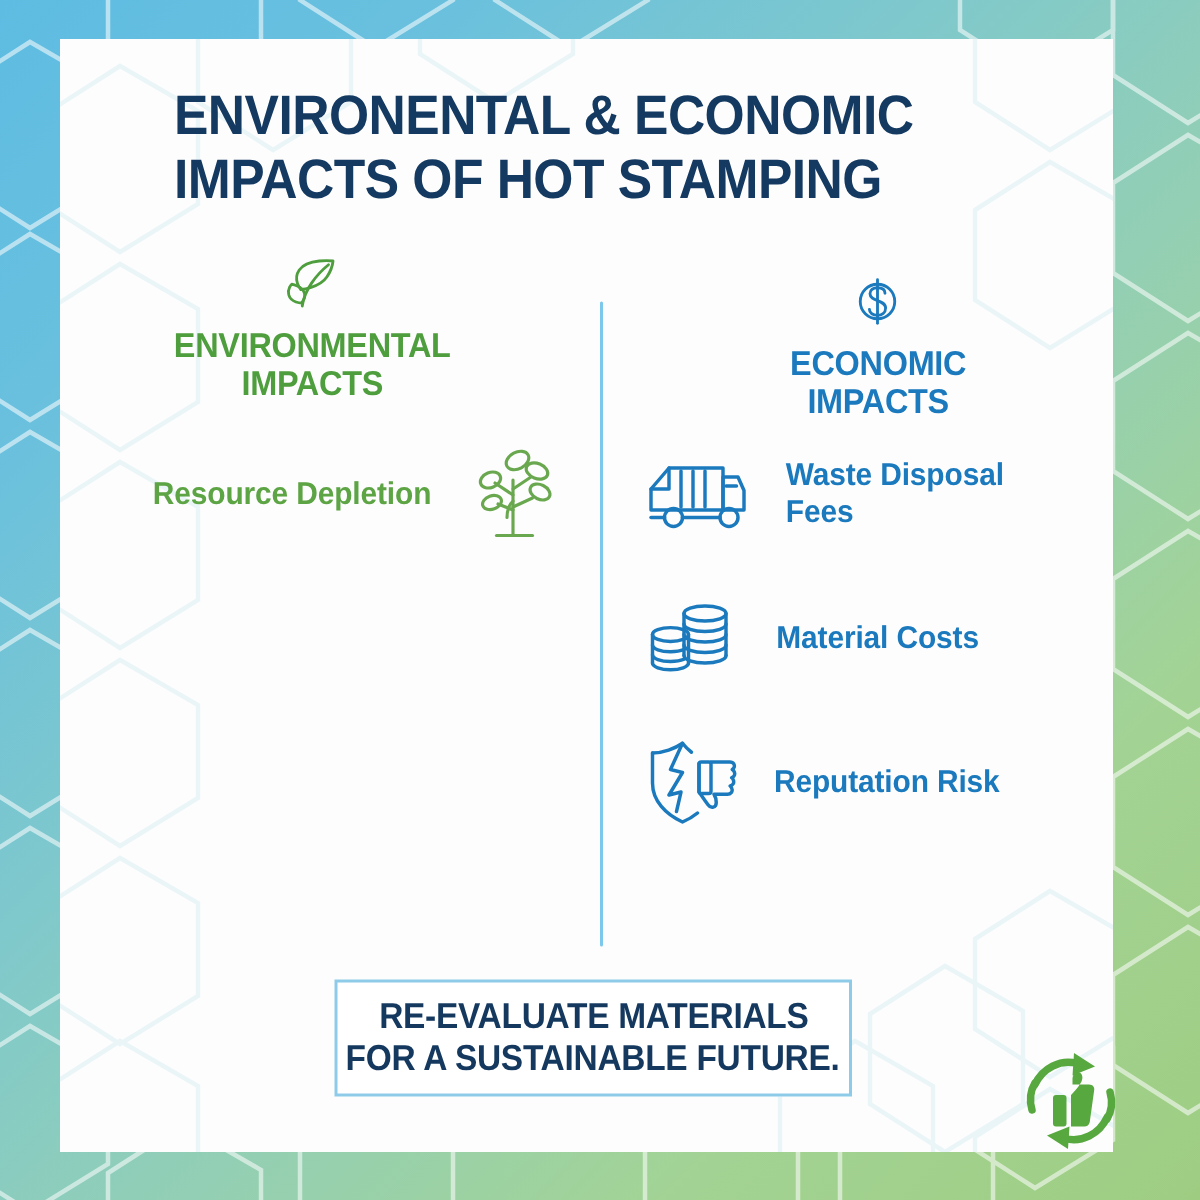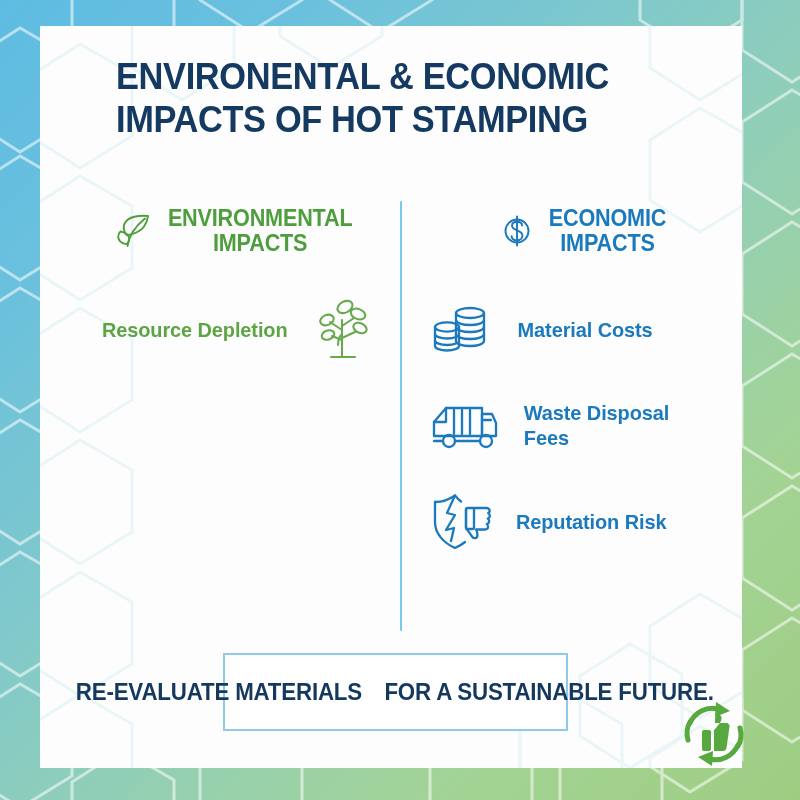--- a/index.html
+++ b/index.html
@@ -81,20 +81,21 @@
   }
   #col-env { left: 18px; }
   #col-eco { left: 368px; }
 
   .col-head {
     display: flex;
     align-items: center;
     justify-content: center;
     gap: 11px;
     height: 74px;
+    flex-direction: column;
   }
   .col-head-text {
     font-size: 23px;
     font-weight: bold;
     line-height: 1.08;
     text-align: center;
     letter-spacing: -0.2px;
     transform: scaleX(0.94);
   }
   #col-env .col-head-text { color: #4e9e3e; }
@@ -142,21 +143,21 @@
   
   #cta {
     position: absolute;
     left: 183px;
     top: 627px;
     width: 345px;
     height: 78px;
     border: 2px solid #8ecbe8;
     box-sizing: border-box;
     display: flex;
-    flex-direction: row;
+    flex-direction: column;
     align-items: center;
     justify-content: center;
     background: #ffffff;
   }
   #cta .line {
     display: block;
     color: #14385e;
     font-size: 24px;
     font-weight: bold;
     line-height: 1.17;
@@ -293,20 +294,42 @@
           </svg>
           <div class="col-head-text">
             <span>ECONOMIC</span><br>
             <span>IMPACTS</span>
           </div>
         </div>
 
         <div class="rows">
 
           <div class="row">
+            <svg class="row-icon" width="70" height="56" viewBox="0 0 70 56">
+              <g fill="none" stroke="#1b79bd" stroke-width="2.3" stroke-linecap="round" stroke-linejoin="round">
+                <path d="M16 10 L52 10 L52 38 L4 38 L4 24 L16 10 Z"></path>
+                <path d="M4 24 L16 24 L16 10"></path>
+                <line x1="24" y1="12" x2="24" y2="36"></line>
+                <line x1="32" y1="12" x2="32" y2="36"></line>
+                <line x1="40" y1="12" x2="40" y2="36"></line>
+                <path d="M52 16 L62 16 L66 25 L66 38 L52 38 Z"></path>
+                <line x1="54" y1="22" x2="61" y2="22"></line>
+                <circle cx="19" cy="43" r="6"></circle>
+                <circle cx="56" cy="43" r="6"></circle>
+                <line x1="25" y1="43" x2="50" y2="43"></line>
+                <line x1="4" y1="43" x2="13" y2="43"></line>
+              </g>
+            </svg>
+            <div class="row-label">
+              <span>Waste Disposal</span><br>
+              <span>Fees</span>
+            </div>
+          </div>
+
+          <div class="row">
             <svg class="row-icon" width="64" height="58" viewBox="0 0 64 58">
               <g fill="none" stroke="#1b79bd" stroke-width="2.3" stroke-linecap="round" stroke-linejoin="round">
                 <ellipse cx="40" cy="12" rx="14" ry="5"></ellipse>
                 <path d="M26 12 L26 40"></path>
                 <path d="M54 12 L54 40"></path>
                 <path d="M26 19 C26 21.8 32.3 24 40 24 C47.7 24 54 21.8 54 19"></path>
                 <path d="M26 26 C26 28.8 32.3 31 40 31 C47.7 31 54 28.8 54 26"></path>
                 <path d="M26 33 C26 35.8 32.3 38 40 38 C47.7 38 54 35.8 54 33"></path>
                 <path d="M26 40 C26 42.8 32.3 45 40 45 C47.7 45 54 42.8 54 40"></path>
                 <ellipse cx="17" cy="26" rx="12" ry="4.6"></ellipse>
@@ -316,42 +339,20 @@
                 <path d="M5 39.5 C5 42 10.4 44 17 44 C20.6 44 23.9 43.4 26.1 42.5"></path>
                 <path d="M5 45 C5 47.5 10.4 49.5 17 49.5 C23.6 49.5 29 47.5 29 45"></path>
               </g>
             </svg>
             <div class="row-label">
               <span>Material Costs</span>
             </div>
           </div>
 
           <div class="row">
-            <svg class="row-icon" width="70" height="56" viewBox="0 0 70 56">
-              <g fill="none" stroke="#1b79bd" stroke-width="2.3" stroke-linecap="round" stroke-linejoin="round">
-                <path d="M16 10 L52 10 L52 38 L4 38 L4 24 L16 10 Z"></path>
-                <path d="M4 24 L16 24 L16 10"></path>
-                <line x1="24" y1="12" x2="24" y2="36"></line>
-                <line x1="32" y1="12" x2="32" y2="36"></line>
-                <line x1="40" y1="12" x2="40" y2="36"></line>
-                <path d="M52 16 L62 16 L66 25 L66 38 L52 38 Z"></path>
-                <line x1="54" y1="22" x2="61" y2="22"></line>
-                <circle cx="19" cy="43" r="6"></circle>
-                <circle cx="56" cy="43" r="6"></circle>
-                <line x1="25" y1="43" x2="50" y2="43"></line>
-                <line x1="4" y1="43" x2="13" y2="43"></line>
-              </g>
-            </svg>
-            <div class="row-label">
-              <span>Waste Disposal</span><br>
-              <span>Fees</span>
-            </div>
-          </div>
-
-          <div class="row">
             <svg class="row-icon" width="62" height="60" viewBox="0 0 62 60">
               <g fill="none" stroke="#1b79bd" stroke-width="2.3" stroke-linecap="round" stroke-linejoin="round">
                 <path d="M5 10 C12 10 20 7 25 3.5 L25 3.5 C27 6 29 8 31 9.5"></path>
                 <path d="M5 10 L5 30 C5 42 14 51 25 56 C28.5 54.5 32 52.5 35 50"></path>
                 <path d="M25 3.5 L17 21 L25 23 L16 38 L24 36 L21 49"></path>
                 <path d="M36 17 L36 36 C36 36 39.5 41 42 44.5 C44 47.3 47.5 46.5 47.5 43 C47.5 40 46 37.5 46 37.5 L55 37.5 C57.2 37.5 58.5 35.8 58 34 C57.7 32.8 56.8 32 56.8 32 C58.6 31.6 59.5 30 59 28.3 C58.7 27.2 57.8 26.5 57.8 26.5 C59.4 26 60.2 24.4 59.6 22.8 C59.2 21.7 58.2 21 58.2 21 C59.5 20.2 60 18.6 59.2 17.3 C58.6 16.3 57.5 16 56.5 16 L44 16"></path>
                 <rect x="36" y="16" width="8" height="21" rx="1.5"></rect>
               </g>
             </svg>
             <div class="row-label">

